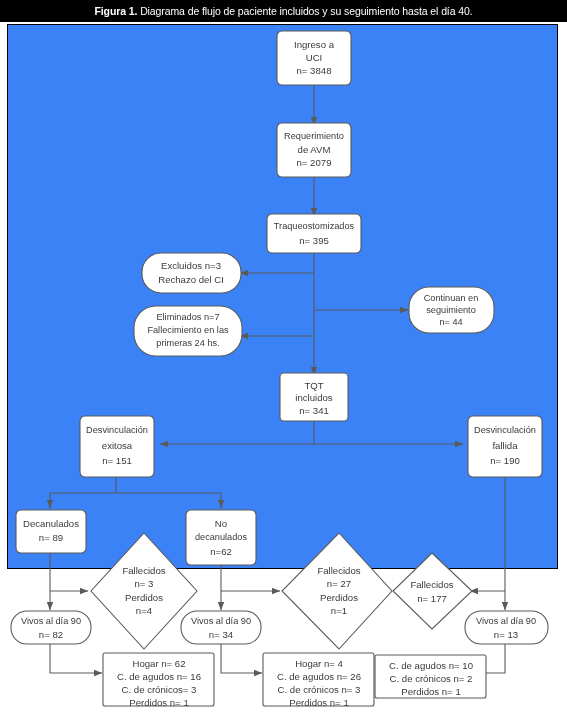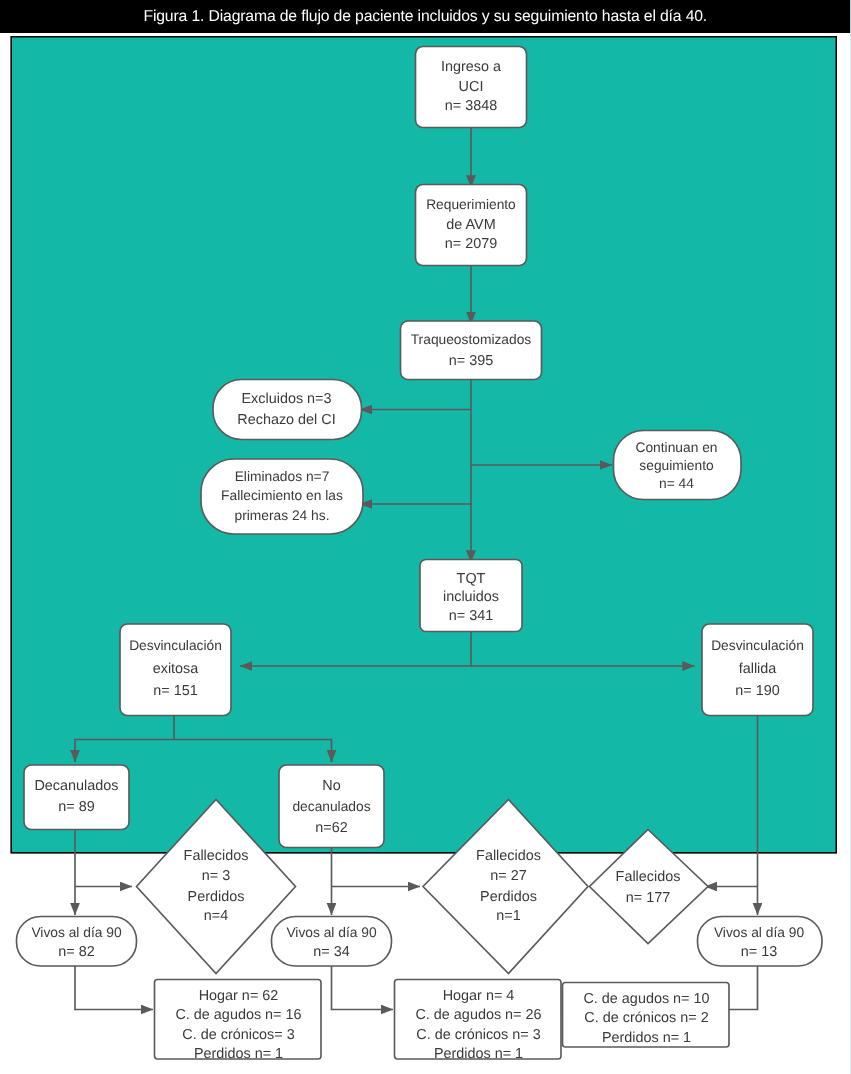--- a/index.html
+++ b/index.html
@@ -27,30 +27,30 @@
     color: #ffffff;
     display: flex;
     align-items: center;
     justify-content: center;
     white-space: nowrap;
   }
   #caption-text {
     font-size: 10.5px;
     letter-spacing: -0.1px;
   }
-  #caption-text .bold { font-weight: normal; }
+  #caption-text .bold { font-weight: bold; }
   #figure-frame {
     position: absolute;
     left: 7px;
     top: 24px;
     width: 551px;
     height: 545px;
     border: 1.5px solid #000000;
     box-sizing: border-box;
-    background: #14b8a6;
+    background: #3b82f6;
   }
   #flow-svg {
     position: absolute;
     left: 0;
     top: 0;
   }
   .node-text {
     font-family: "Liberation Sans", sans-serif;
     font-size: 9.6px;
     fill: #3a3a3a;

